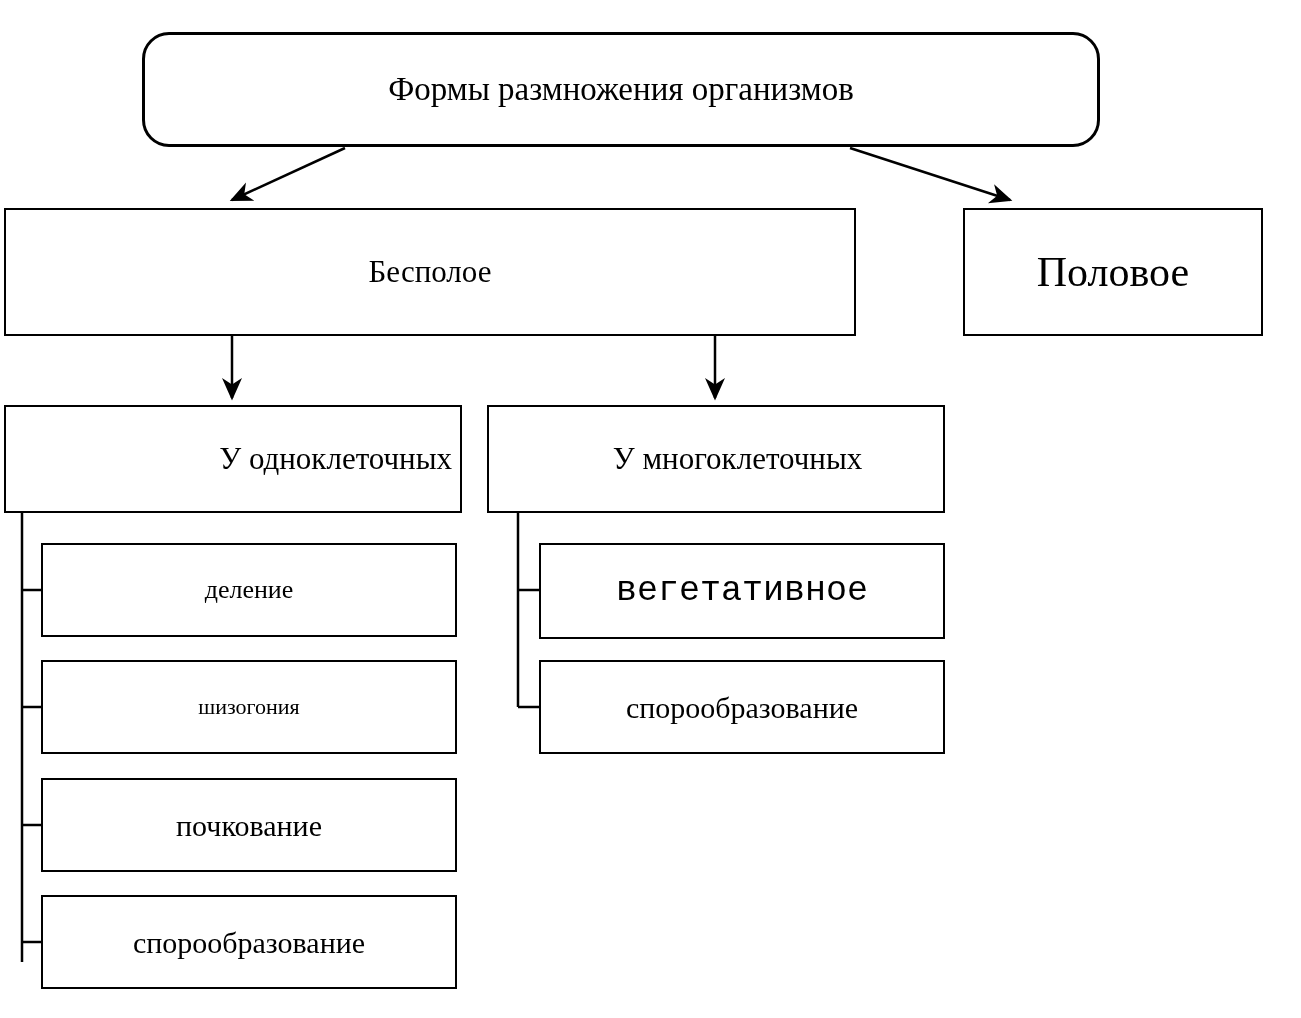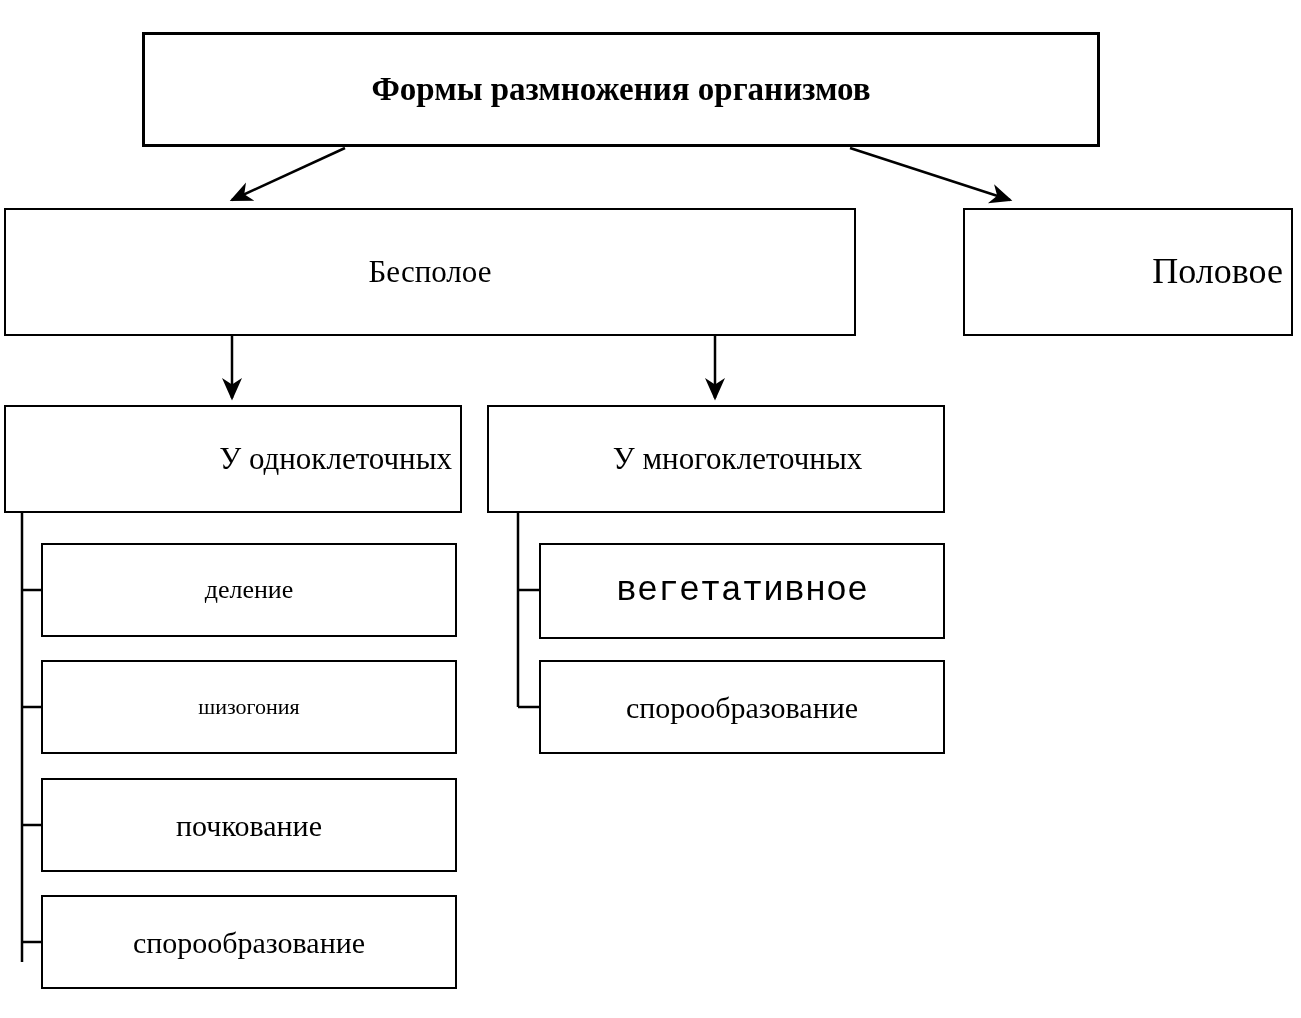--- a/index.html
+++ b/index.html
@@ -22,21 +22,22 @@
     background: #ffffff;
     display: flex;
     align-items: center;
     justify-content: center;
     text-align: center;
     color: #000000;
     z-index: 3;
   }
   .box-title {
     border-width: 3px;
-    font-weight: bold;
+    font-weight: normal;
+    border-radius: 27px;
   }
   .lbl {
     display: block;
     line-height: 1.1;
     padding: 0 8px;
   }
   svg.lines {
     position: absolute;
     left: 0;
     top: 0;
@@ -78,21 +79,21 @@
   </svg>
 
   <div class="box box-title" style="left:142px; top:32px; width:958px; height:115px; font-size:33px;">
     <span class="lbl">Формы размножения организмов</span>
   </div>
 
   <div class="box" style="left:4px; top:208px; width:852px; height:128px; font-size:31px;">
     <span class="lbl">Бесполое</span>
   </div>
 
-  <div class="box" style="left:963px; top:208px; width:330px; height:128px; font-size:36px;justify-content:flex-end;">
+  <div class="box" style="left:963px; top:208px; width:300px; height:128px; font-size:42px;">
     <span class="lbl">Половое</span>
   </div>
 
   <div class="box" style="left:4px; top:405px; width:458px; height:108px; font-size:31px;justify-content:flex-end;">
     <span class="lbl">У одноклеточных</span>
   </div>
 
   <div class="box" style="left:487px; top:405px; width:458px; height:108px; font-size:31px;padding-left:43px;">
     <span class="lbl">У многоклеточных</span>
   </div>

